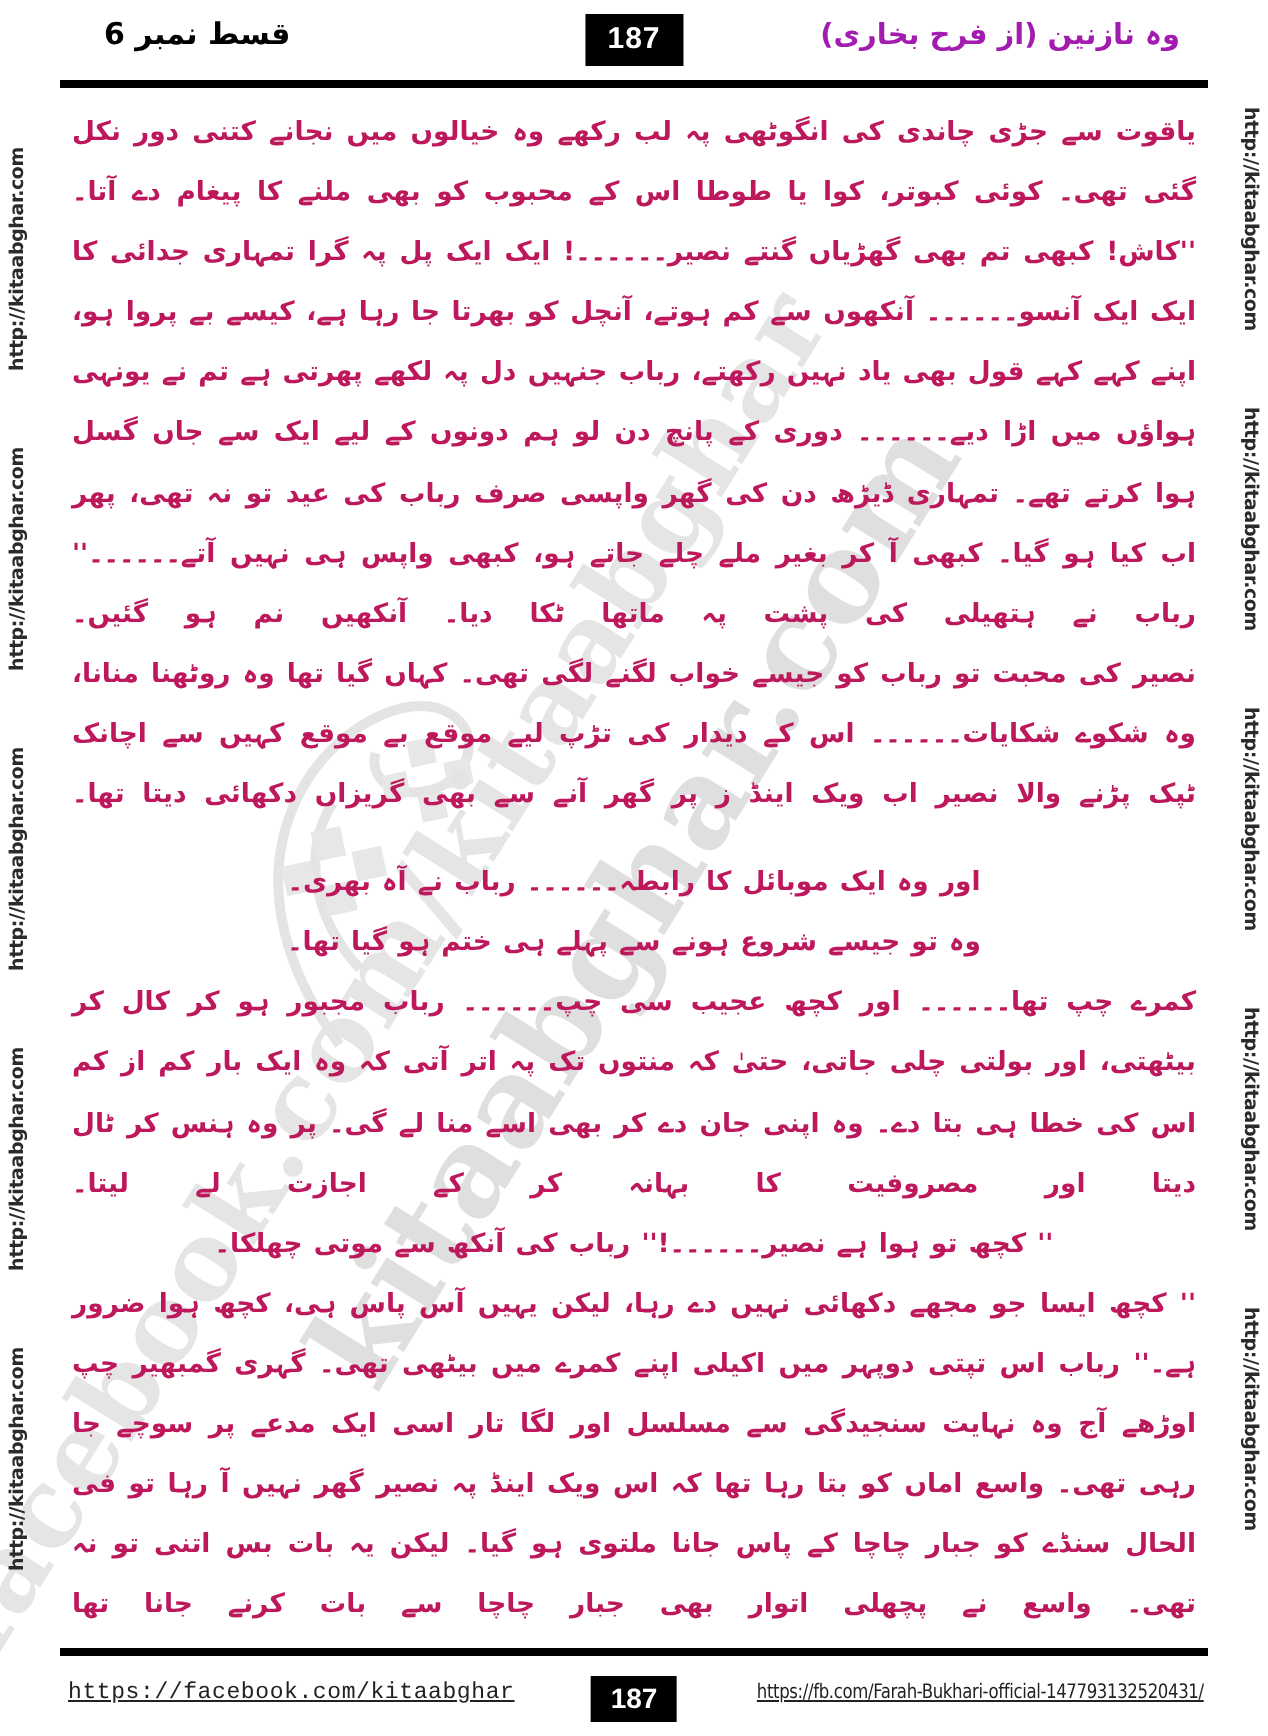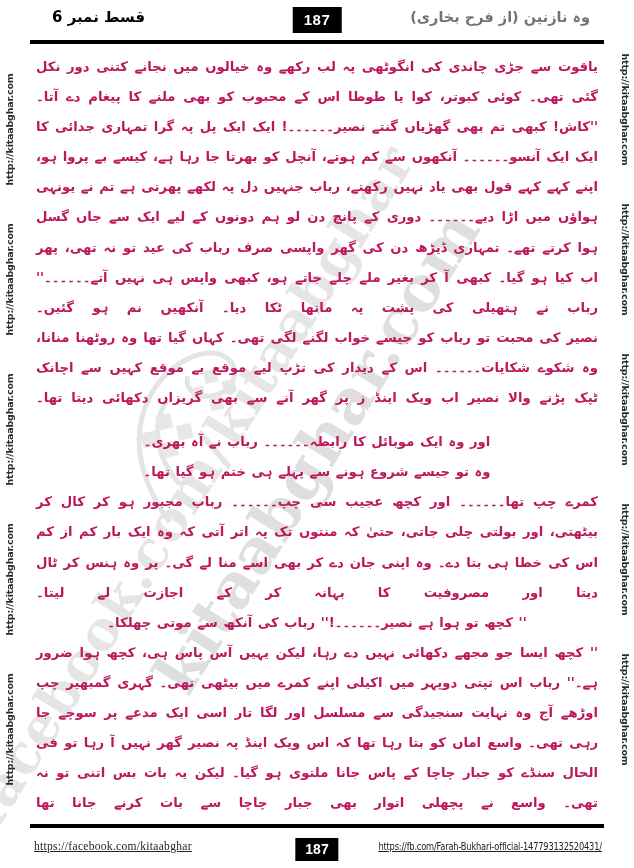--- a/index.html
+++ b/index.html
@@ -124,21 +124,21 @@
     letter-spacing: 0.5px;
     position: absolute;
     left: 50%;
     transform: translateX(-50%);
     top: 7px;
   }
   .hdr-title {
     font-family: "DejaVu Sans", sans-serif;
     font-size: 14.5px;
     font-weight: 700;
-    color: #737373;
+    color: #a21caf;
     direction: rtl;
     white-space: nowrap;
     position: absolute;
     right: 14px;
     top: 9px;
   }
 
   .rule-top {
     flex: 0 0 auto;
     height: 4px;
@@ -186,21 +186,21 @@
     flex: 0 0 auto;
     height: 40px;
     position: relative;
     display: flex;
     align-items: center;
   }
   .ftr-left {
     position: absolute;
     left: 4px;
     top: 12px;
-    font-family: Liberation Serif, serif;
+    font-family: Liberation Mono, monospace;
     font-size: 11.5px;
     font-weight: 400;
     color: #222;
     letter-spacing: 0.3px;
   }
   .ftr-badge {
     position: absolute;
     left: 50%;
     transform: translateX(-50%);
     top: 10px;

